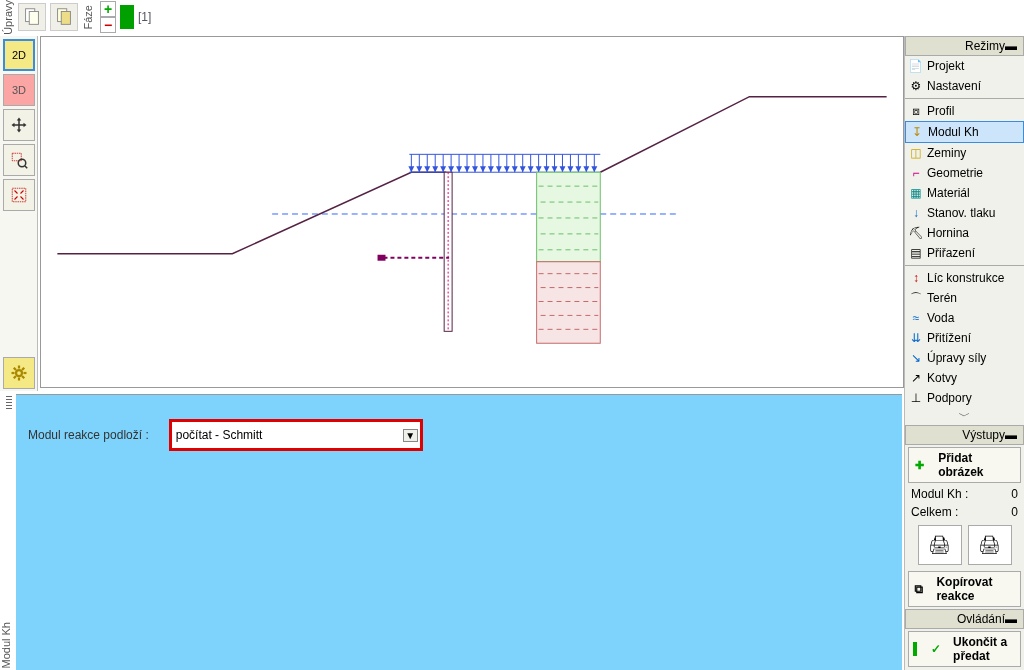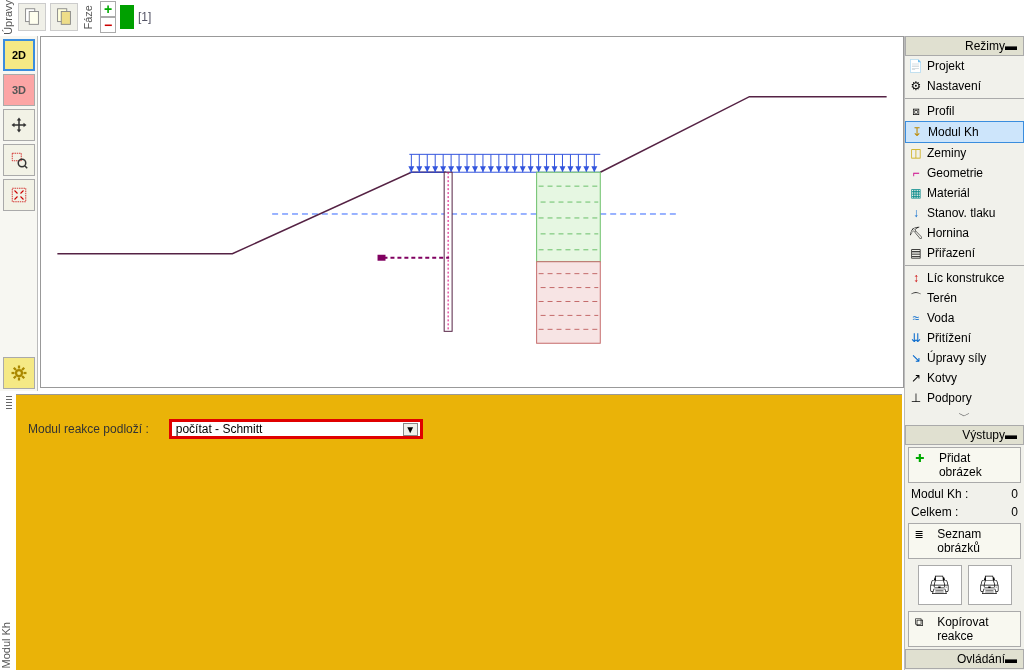--- a/index.html
+++ b/index.html
@@ -12,48 +12,48 @@
 .tb-btn { width: 28px; height: 28px; margin: 2px; border: 1px solid #ccc; background: #f0f0e8; display: flex; align-items: center; justify-content: center; cursor: pointer; }
 .plusminus { display: flex; flex-direction: column; margin: 0 4px; }
 .plusminus span { font-weight: bold; font-size: 14px; line-height: 14px; border: 1px solid #aaa; width: 16px; text-align: center; }
 .plus { color: #0a0; }
 .minus { color: #c00; }
 .stage-ind { width: 14px; height: 24px; background: #00a000; }
 .stage-num { margin: 0 4px; color: #556; }
 
 
 .leftcol { position: absolute; left: 0; top: 36px; width: 38px; height: 355px; border-right: 1px solid #bbb; background: #f7f7f2; }
-.leftcol .lbtn { width: 32px; height: 32px; margin: 3px; border: 1px solid #aaa; background: #f2f2e6; display: flex; align-items: center; justify-content: center; font-size: 11px; font-weight: bold; cursor: pointer; }
+.leftcol .lbtn { width: 32px; height: 32px; margin: 3px; border: 1px solid #aaa; background: #f2f2e6; display: flex; align-items: center; justify-content: center; font-size: 11px; font-weight: normal; cursor: pointer; }
 .lbtn.active { background: #f5e985; border: 2px solid #3a8dde; }
 .lbtn.d3 { background: #fca5a5; color: #555; flex-direction: column; }
 .leftcol .spacer { height: 140px; }
 
 
 .canvas { position: absolute; left: 40px; top: 36px; right: 120px; height: 352px; background: #fff; border: 1px solid #999; }
 
 
 .rightpanel { position: absolute; right: 0; top: 36px; width: 120px; bottom: 0; background: #f1f1eb; border-left: 1px solid #bbb; }
 .rp-section { background: #e0e0d0; border: 1px solid #aaa; padding: 2px 6px; display: flex; justify-content: flex-end; align-items: center; }
 .rp-section .minbtn { font-weight: bold; cursor: pointer; }
 .rp-item { padding: 3px 4px; display: flex; align-items: flex-start; gap: 4px; cursor: pointer; }
 .rp-item.selected { background: #cde5fb; border: 1px solid #3a8dde; }
 .rp-icon { width: 14px; height: 14px; display: inline-flex; align-items: center; justify-content: center; font-size: 11px; }
 .rp-divider { height: 1px; background: #aaa; margin: 2px 0; }
-.rp-btn { border: 1px solid #aaa; background: #f8f8f0; padding: 3px 4px; margin: 2px 3px; display: flex; align-items: flex-start; gap: 12px; cursor: pointer; font-size: 11px; }
+.rp-btn { border: 1px solid #aaa; background: #f8f8f0; padding: 3px 4px; margin: 2px 3px; display: flex; align-items: center; gap: 12px; cursor: pointer; font-size: 11px; font-weight: bold; }
 .rp-row { display: flex; justify-content: space-between; padding: 2px 6px; font-size: 11px; }
 .rp-expand { text-align: center; cursor: pointer; color: #666; }
 .print-icons { display: flex; gap: 6px; justify-content: center; padding: 4px 0; }
 .print-icons .pbtn { width: 44px; height: 40px; border: 1px solid #aaa; background: #fff; display: flex; align-items: center; justify-content: center; cursor: pointer; }
 .green-bar { display: inline-block; width: 6px; height: 14px; background: #0a0; margin-right: 2px; }
 
 
-.bottompane { position: absolute; left: 16px; top: 394px; right: 122px; bottom: 0; background: #eab308; border-top: 1px solid #999; }
+.bottompane { position: absolute; left: 16px; top: 394px; right: 122px; bottom: 0; background: #7dd3fc; border-top: 1px solid #999; }
 .param-row { display: flex; align-items: center; padding: 24px 12px; gap: 20px; }
 .param-label { color: #333; }
-.red-select { border: 3px solid #e00000; background: #fff; display: flex; align-items: center; width: 254px; height: 20px; padding: 0 2px; }
+.red-select { border: 3px solid #e00000; background: #fff; display: flex; align-items: center; width: 254px; height: 32px; padding: 0 2px; }
 .red-select input { border: none; outline: none; width: 100%; font-size: 12px; padding-left: 2px; }
 .red-select .dd { border: 1px solid #888; width: 16px; text-align: center; background: #f0f0ea; cursor: pointer; font-size: 10px; }
 .vtab-grip { position: absolute; left: 6px; top: 395px; width: 6px; height: 14px; background: repeating-linear-gradient(0deg,#666,#666 1px,transparent 1px,transparent 3px); }
 
 
 .i-doc::before { content: "📄"; font-size: 12px; }
 .i-gear::before { content: "⚙"; font-size: 12px; }
 .i-profile::before { content: "⧈"; font-size: 12px; }
 .i-kh::before { content: "↧"; color: #b80; font-size: 12px; }
 .i-soil::before { content: "◫"; color: #c8a800; font-size: 12px; }
@@ -334,24 +334,20 @@
       <span>Přidat obrázek</span>
     </div>
   <div class="rp-row">
       <span>Modul Kh :</span>
       <span>0</span>
     </div>
   <div class="rp-row">
       <span>Celkem :</span>
       <span>0</span>
     </div>
-  <div class="rp-btn">
-      <span class="rp-icon i-list"></span>
-      <span>Seznam obrázků</span>
-    </div>
   <div class="print-icons">
     <div class="pbtn">
         <span class="i-printer"></span>
       </div>
     <div class="pbtn">
         <span class="i-printer" style="position:relative"></span>
       </div>
   </div>
   <div class="rp-btn">
       <span class="rp-icon i-copy"></span>

